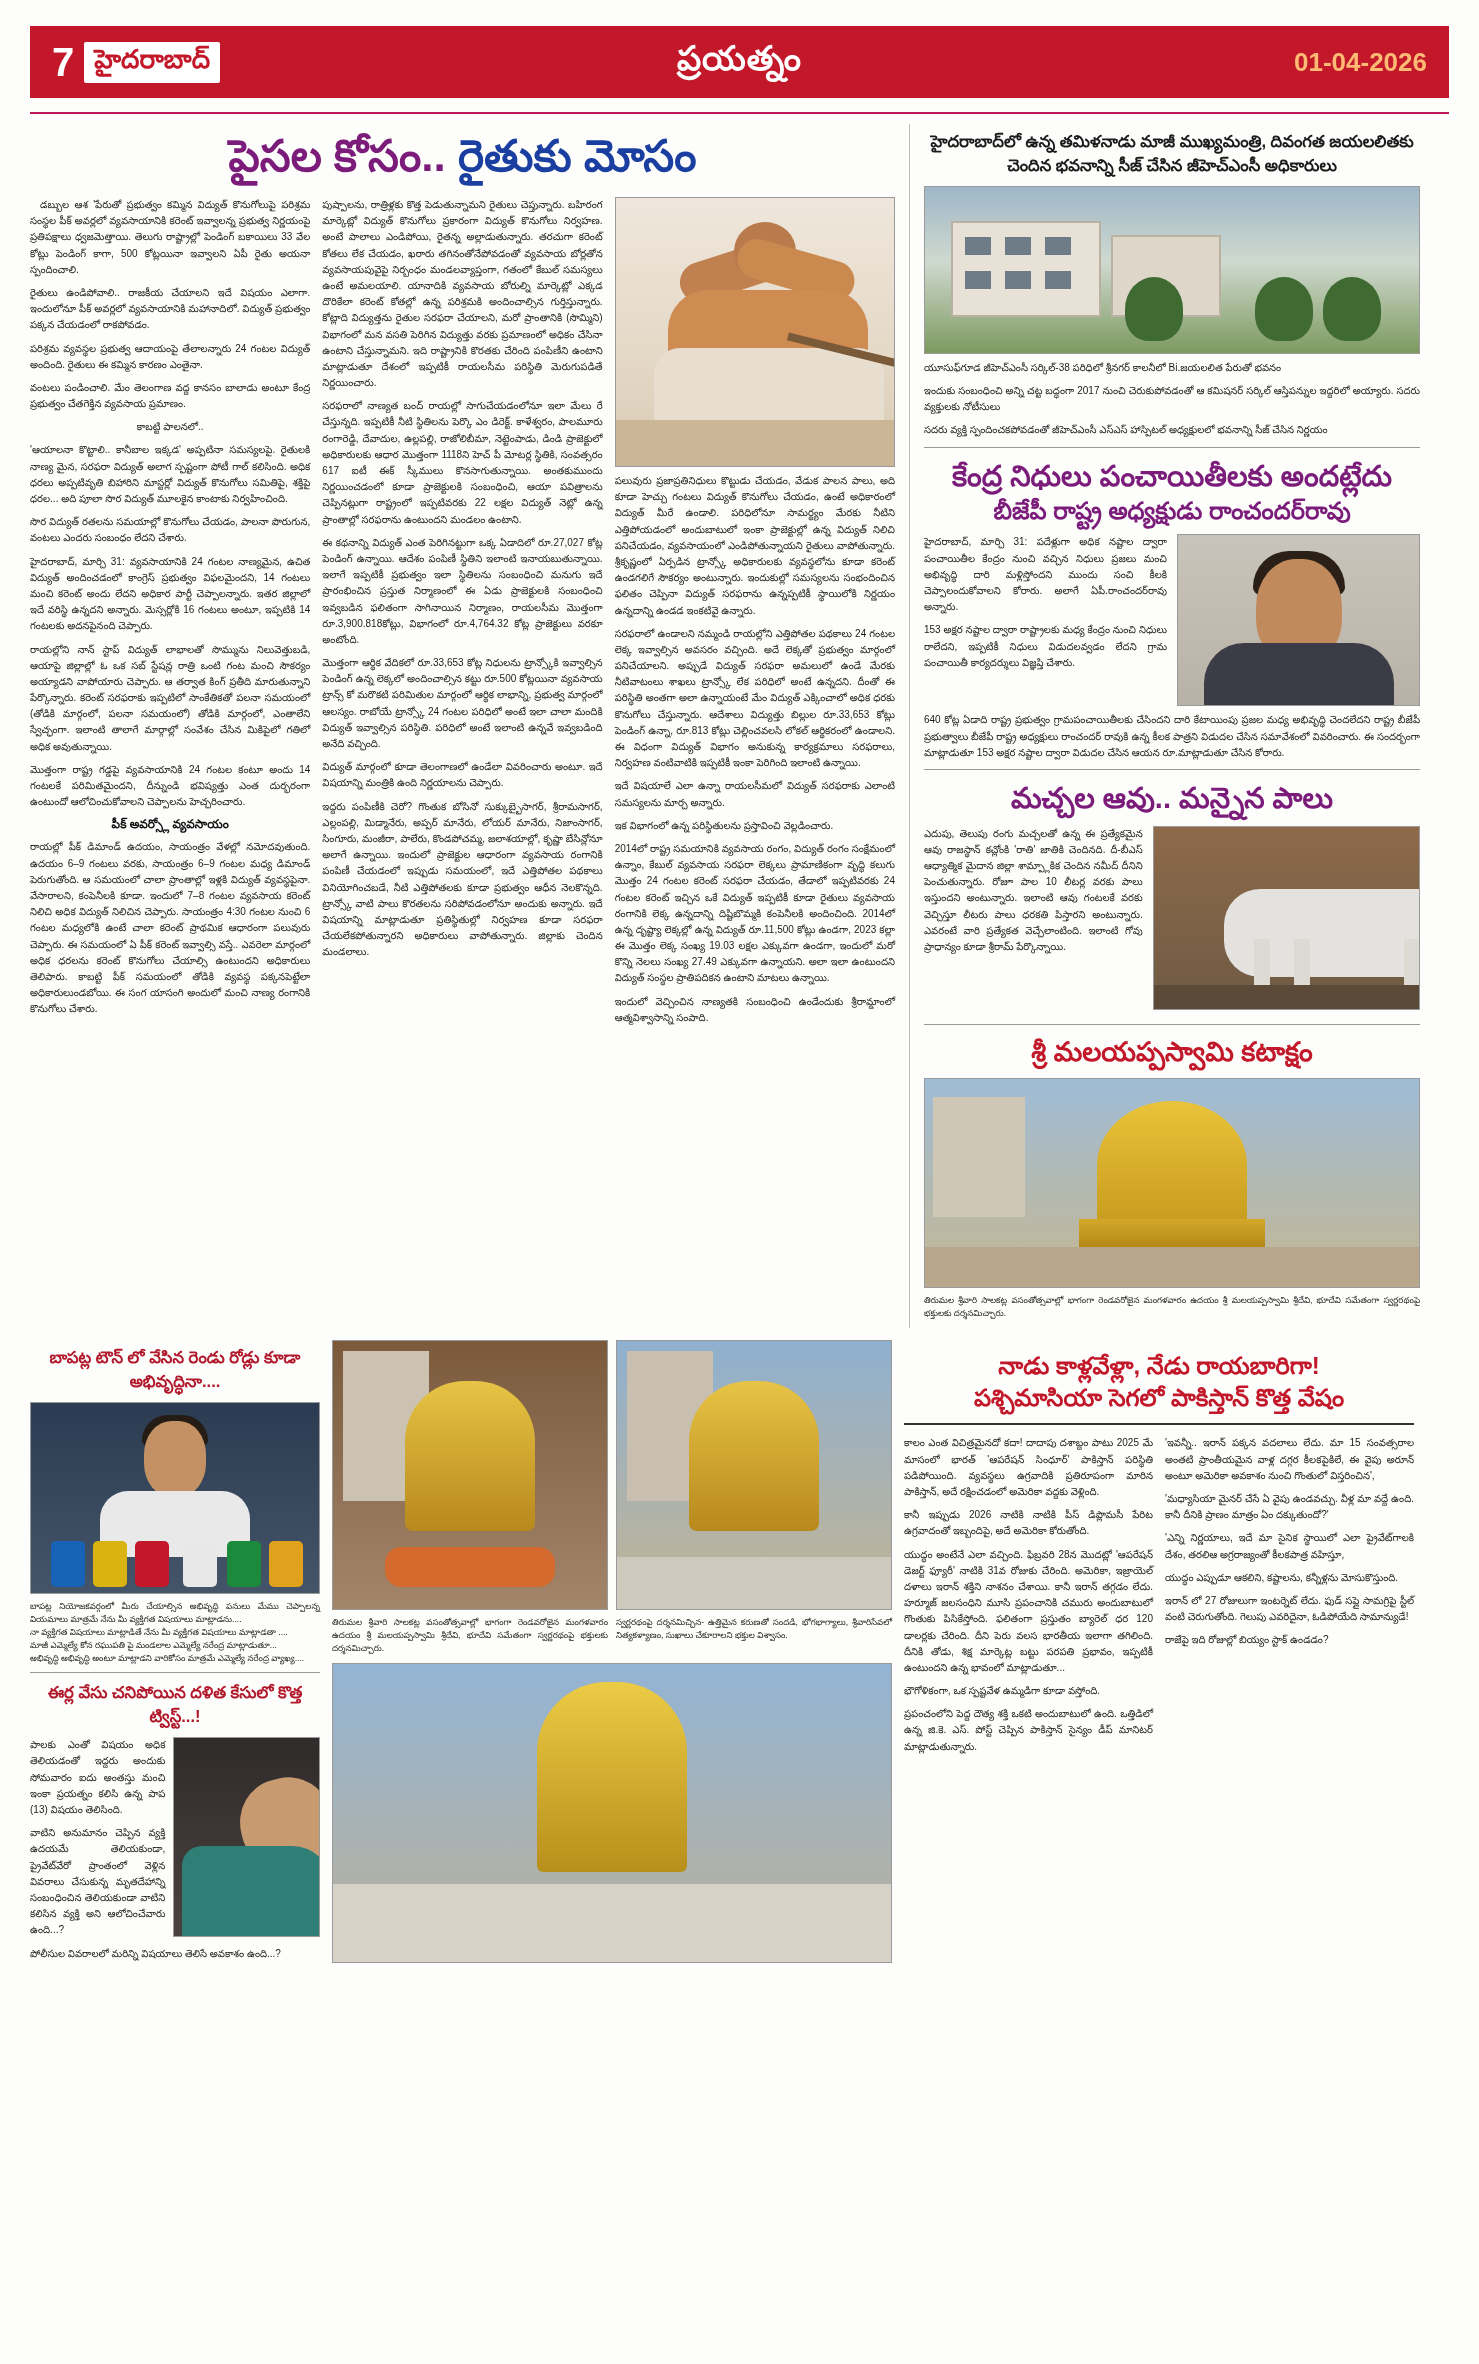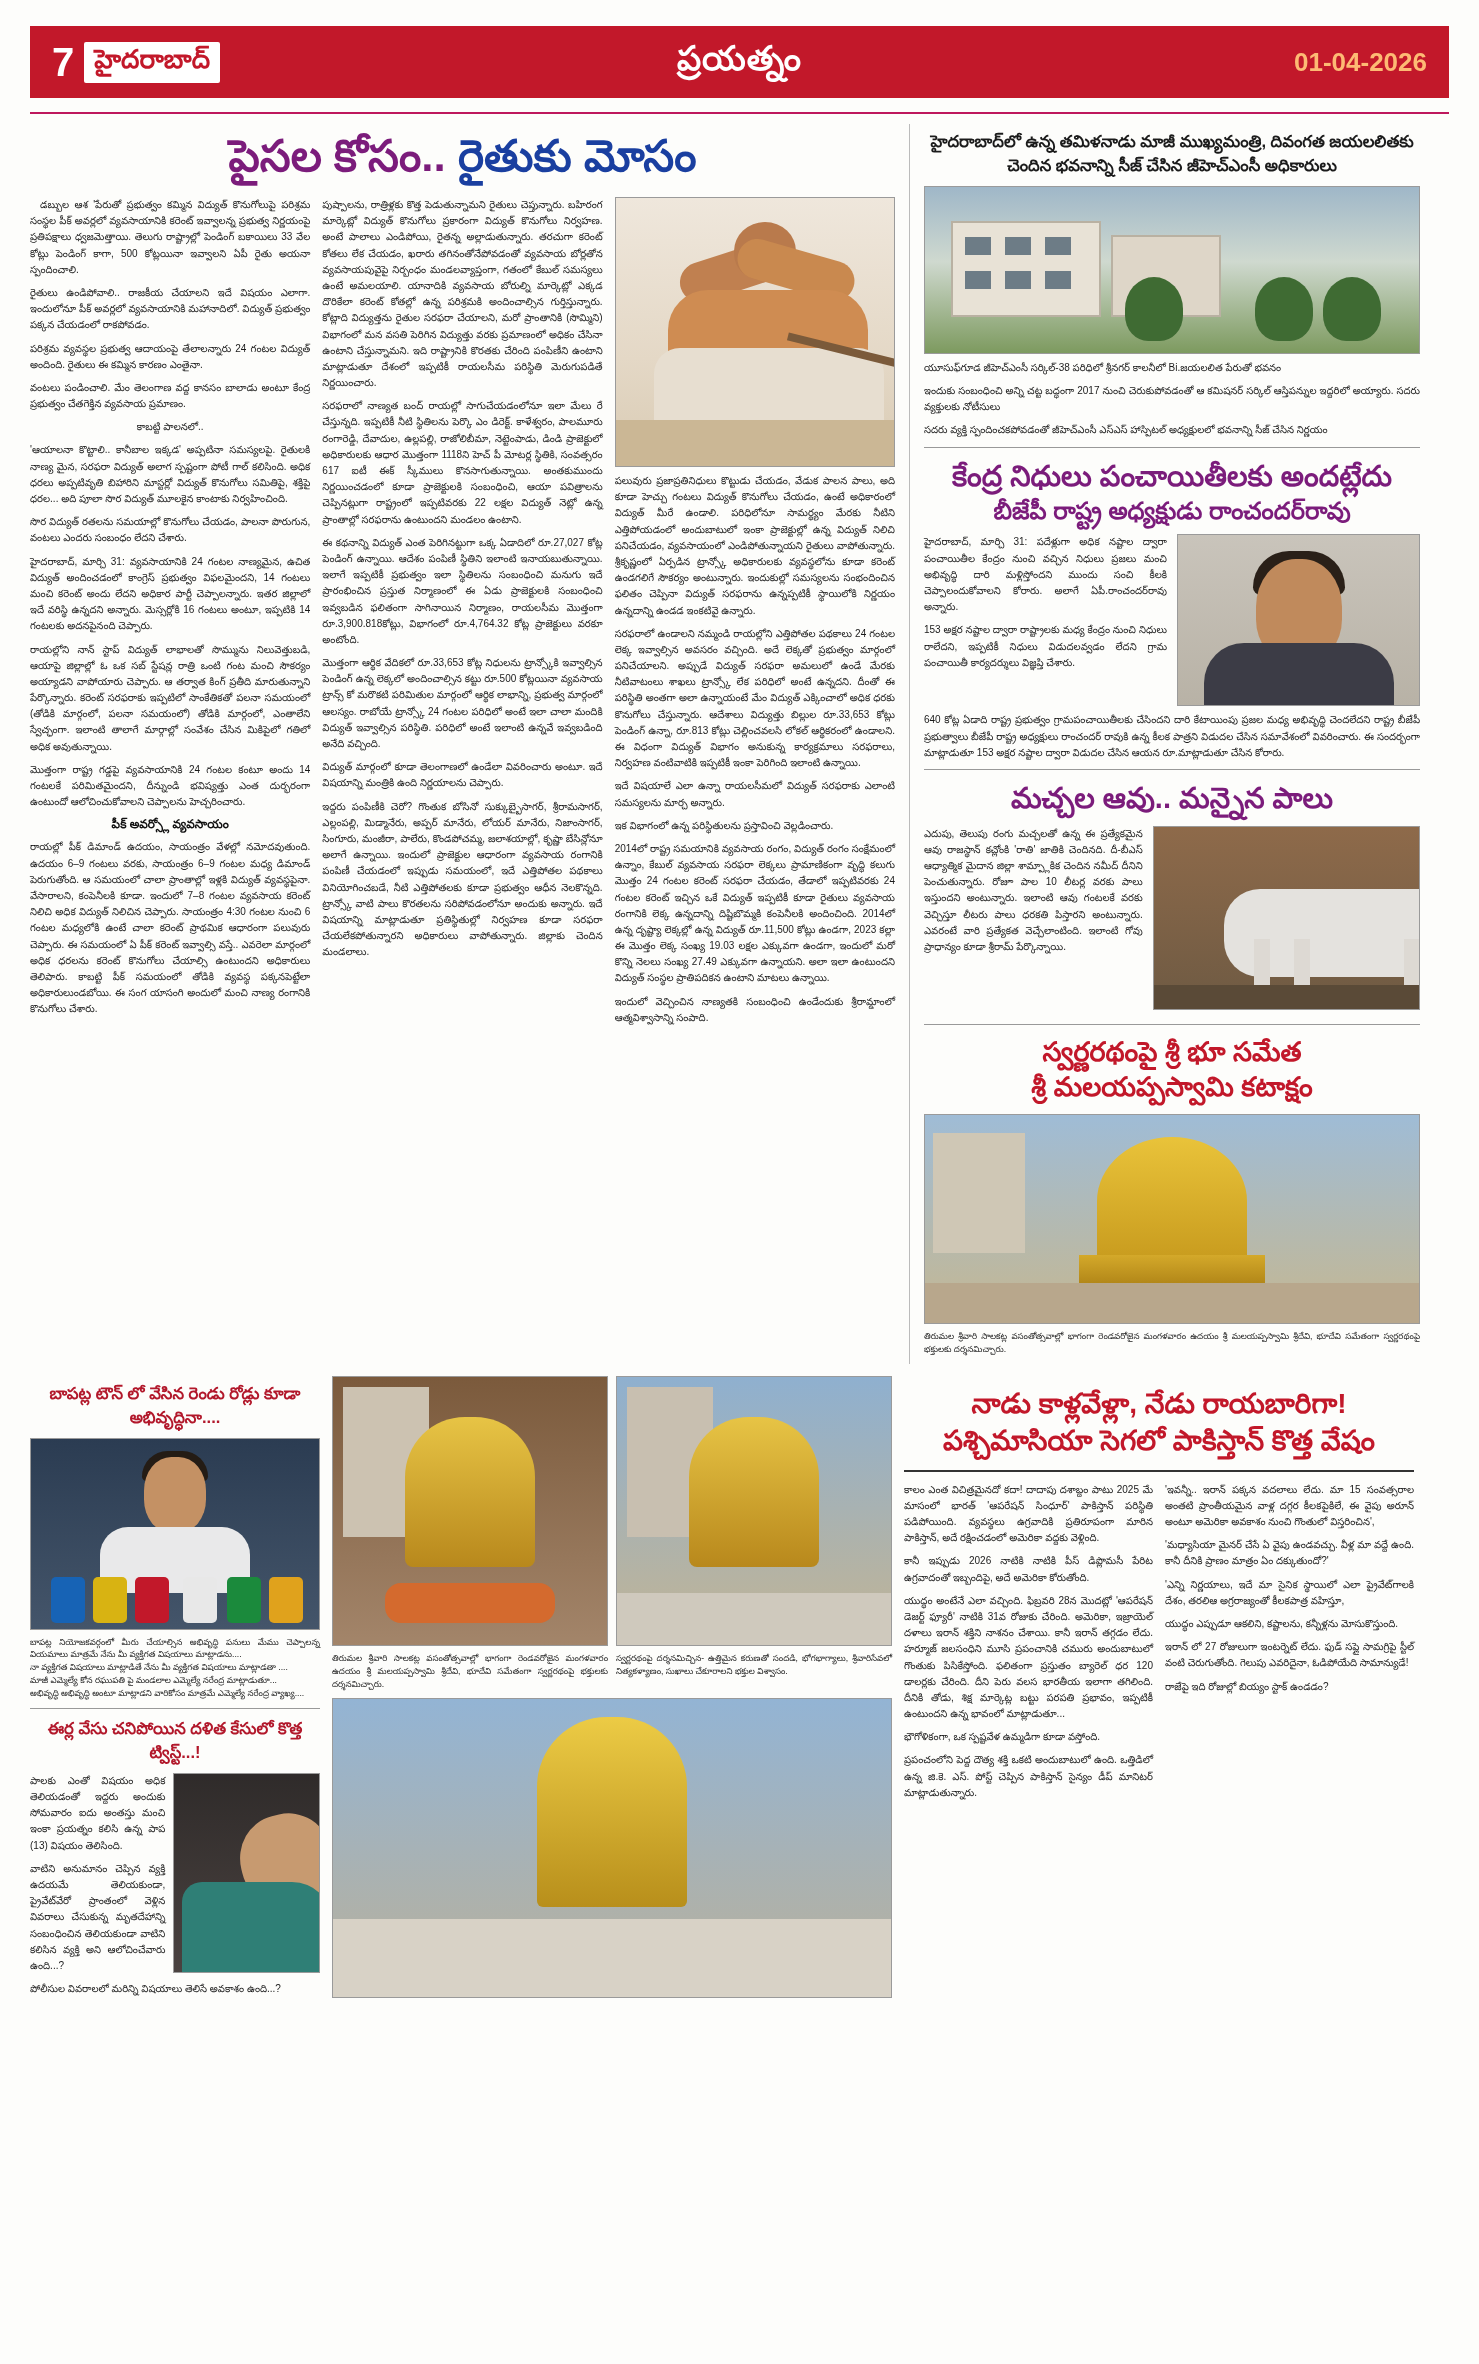--- a/index.html
+++ b/index.html
@@ -460,21 +460,20 @@
             <div class="leg" style="left:250px"></div>
 
             <div class="floor"></div>
           </div>
         </div>
       </div>
 
       <div class="rule"></div>
 
       <div class="big-red">
-        <div>స్వర్ణరథంపై శ్రీ భూ సమేత</div>
         <div>శ్రీ మలయప్పస్వామి కటాక్షం</div>
       </div>
       <div class="photo ph-chariot photo-border">
         <div class="temple"></div>
         <div class="gold"></div>
         <div class="goldbase"></div>
         <div class="crowd"></div>
       </div>
       <p class="cap">తిరుమల శ్రీవారి సాలకట్ల వసంతోత్సవాల్లో భాగంగా రెండవరోజైన మంగళవారం ఉదయం శ్రీ మలయప్పస్వామి శ్రీదేవి, భూదేవి సమేతంగా స్వర్ణరథంపై భక్తులకు దర్శనమిచ్చారు.</p>
     </div>
@@ -538,21 +537,21 @@
         </div>
       </div>
 
       <div class="photo ph-tall photo-border">
         <div class="chariot"></div>
         <div class="crowdrow"></div>
       </div>
     </div>
 
     <div class="bz-col-c">
-      <div class="big-red" style="font-size:28px;">
+      <div class="big-red" style="font-size:24px;">
         <div>నాడు కాళ్లవేళ్లా, నేడు రాయబారిగా!</div>
         <div>పశ్చిమాసియా సెగలో పాకిస్తాన్ కొత్త వేషం</div>
       </div>
       <div class="rule-thick"></div>
       <div style="display:flex; gap:12px;">
         <div style="width:50%">
           <p class="tl">కాలం ఎంత విచిత్రమైనదో కదా! దాదాపు దశాబ్దం పాటు 2025 మే మాసంలో భారత్ 'ఆపరేషన్ సింధూర్' పాకిస్తాన్ పరిస్థితి పడిపోయింది. వ్యవస్థలు ఉగ్రవాదికి ప్రతిరూపంగా మారిన పాకిస్తాన్, అదే రక్షించడంలో అమెరికా వద్దకు వెళ్లింది.</p>
           <p class="tl">కానీ ఇప్పుడు 2026 నాటికి నాటికి పీస్ డిప్లొమసీ పేరిట ఉగ్రవాదంతో ఇబ్బందిపై, అదే అమెరికా కోరుతోంది.</p>
           <p class="tl">యుద్ధం అంటేనే ఎలా వచ్చింది. ఫిబ్రవరి 28న మొదట్లో 'ఆపరేషన్ డెజర్ట్ ఫ్యూరీ' నాటికి 31వ రోజుకు చేరింది. అమెరికా, ఇజ్రాయెల్ దళాలు ఇరాన్ శక్తిని నాశనం చేశాయి. కానీ ఇరాన్ తగ్గడం లేదు. హర్మూజ్ జలసంధిని మూసి ప్రపంచానికి చమురు అందుబాటులో గొంతుకు పిసికేస్తోంది. ఫలితంగా ప్రస్తుతం బ్యారెల్ ధర 120 డాలర్లకు చేరింది. దీని పెరు వలస భారతీయ ఇలాగా తగిలింది. దీనికి తోడు, శిక్ష మార్కెట్ల బట్టు పరపతి ప్రభావం, ఇప్పటికీ ఉంటుందని ఉన్న భావంలో మాట్లాడుతూ...</p>
           <p class="tl">భౌగోళికంగా, ఒక స్పష్టవేళ ఉమ్మడిగా కూడా వస్తోంది.</p>

